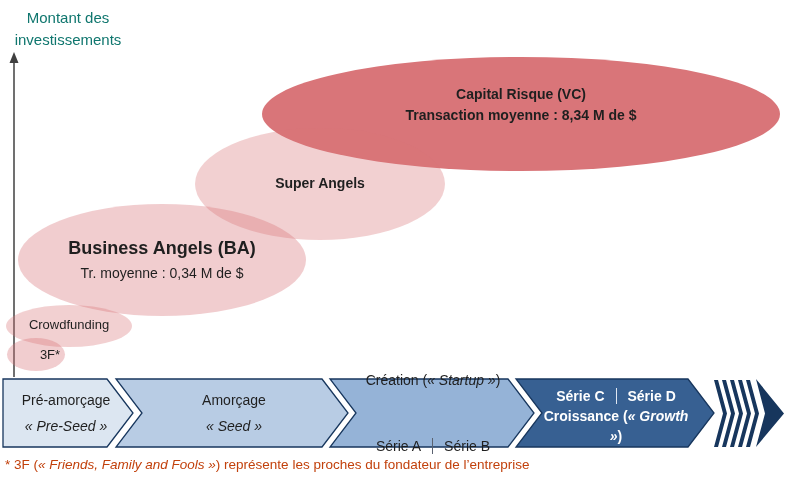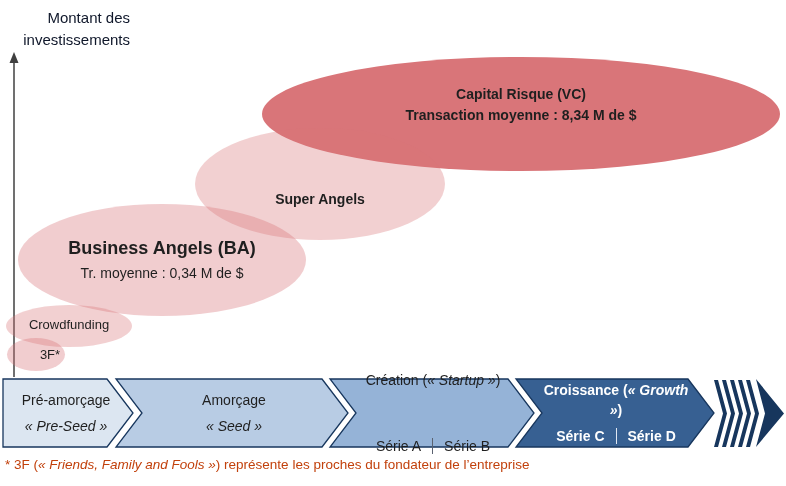--- a/index.html
+++ b/index.html
@@ -2,35 +2,35 @@
 <html><head>
 <meta charset="utf-8">
 <style>
   html,body{margin:0;padding:0;background:#ffffff;}
   .canvas{
     position:relative;width:786px;height:486px;background:#ffffff;overflow:hidden;
     font-family:"Liberation Sans",sans-serif;color:#1f1f1f;
   }
   .abs{position:absolute;}
   .ytitle{
-    left:6px;top:7px;width:124px;text-align:right;
-    font-size:15px;line-height:22px;color:#0f172a;
+    left:6px;top:7px;width:124px;text-align:center;
+    font-size:15px;line-height:22px;color:#0f766e;
   }
   svg.layer{position:absolute;left:0;top:0;width:786px;height:486px;}
   .ellipse{position:absolute;border-radius:50%;}
   .e-vc{left:262px;top:57px;width:518px;height:114px;background:#d97579;}
   .e-sa{left:195px;top:128px;width:250px;height:112px;background:rgba(217,117,121,0.34);}
   .e-ba{left:18px;top:204px;width:288px;height:112px;background:rgba(217,117,121,0.36);}
   .e-cf{left:6px;top:305px;width:126px;height:42px;background:rgba(217,117,121,0.34);}
   .e-3f{left:7px;top:338px;width:58px;height:33px;background:rgba(217,117,121,0.36);}
   .elabel{position:absolute;text-align:center;}
   .t-vc{left:262px;top:86px;width:518px;}
   .t-vc .l1{font-weight:700;font-size:14px;margin-bottom:5px;}
   .t-vc .l2{font-weight:600;font-size:14px;}
-  .t-sa{left:195px;top:175px;width:250px;font-weight:700;font-size:14px;margin-top:16px;}
+  .t-sa{left:195px;top:175px;width:250px;font-weight:700;font-size:14px;}
   .t-ba{left:18px;top:238px;width:288px;}
   .t-ba .l1{font-weight:700;font-size:18px;margin-bottom:6px;}
   .t-ba .l2{font-weight:400;font-size:14px;}
   .t-cf{left:6px;top:317px;width:126px;font-size:13px;}
   .t-3f{left:21px;top:347px;width:58px;font-size:13px;}
   .stage-text{position:absolute;top:379px;height:68px;display:flex;flex-direction:column;
     align-items:center;justify-content:center;text-align:center;font-size:14px;}
   .stage-text .row{line-height:20px;}
   .stage-text .gap2{margin-top:6px;}
   .st1{left:8px;width:116px;}
@@ -108,25 +108,25 @@
   <div class="stage-text st3">
     <div class="row"><span>Création (</span><i class="it">« Startup »</i><span>)</span></div>
     <div class="row gap2 series">
       <span>Série A</span>
         <span class="sep"></span>
         <span>Série B</span>
     </div>
   </div>
 
   <div class="stage-text st4">
-    <div class="row"><span>Croissance (</span><i class="it">« Growth »</i><span>)</span></div>
     <div class="row gap2 series">
       <span>Série C</span>
         <span class="sep"></span>
         <span>Série D</span>
     </div>
+    <div class="row"><span>Croissance (</span><i class="it">« Growth »</i><span>)</span></div>
   </div>
 
   <div class="abs footnote">
     <span>* 3F (</span><i class="it">« Friends, Family and Fools »</i><span>) représente les proches du fondateur de l’entreprise</span>
   </div>
 
 </div>
 
 </body></html>

